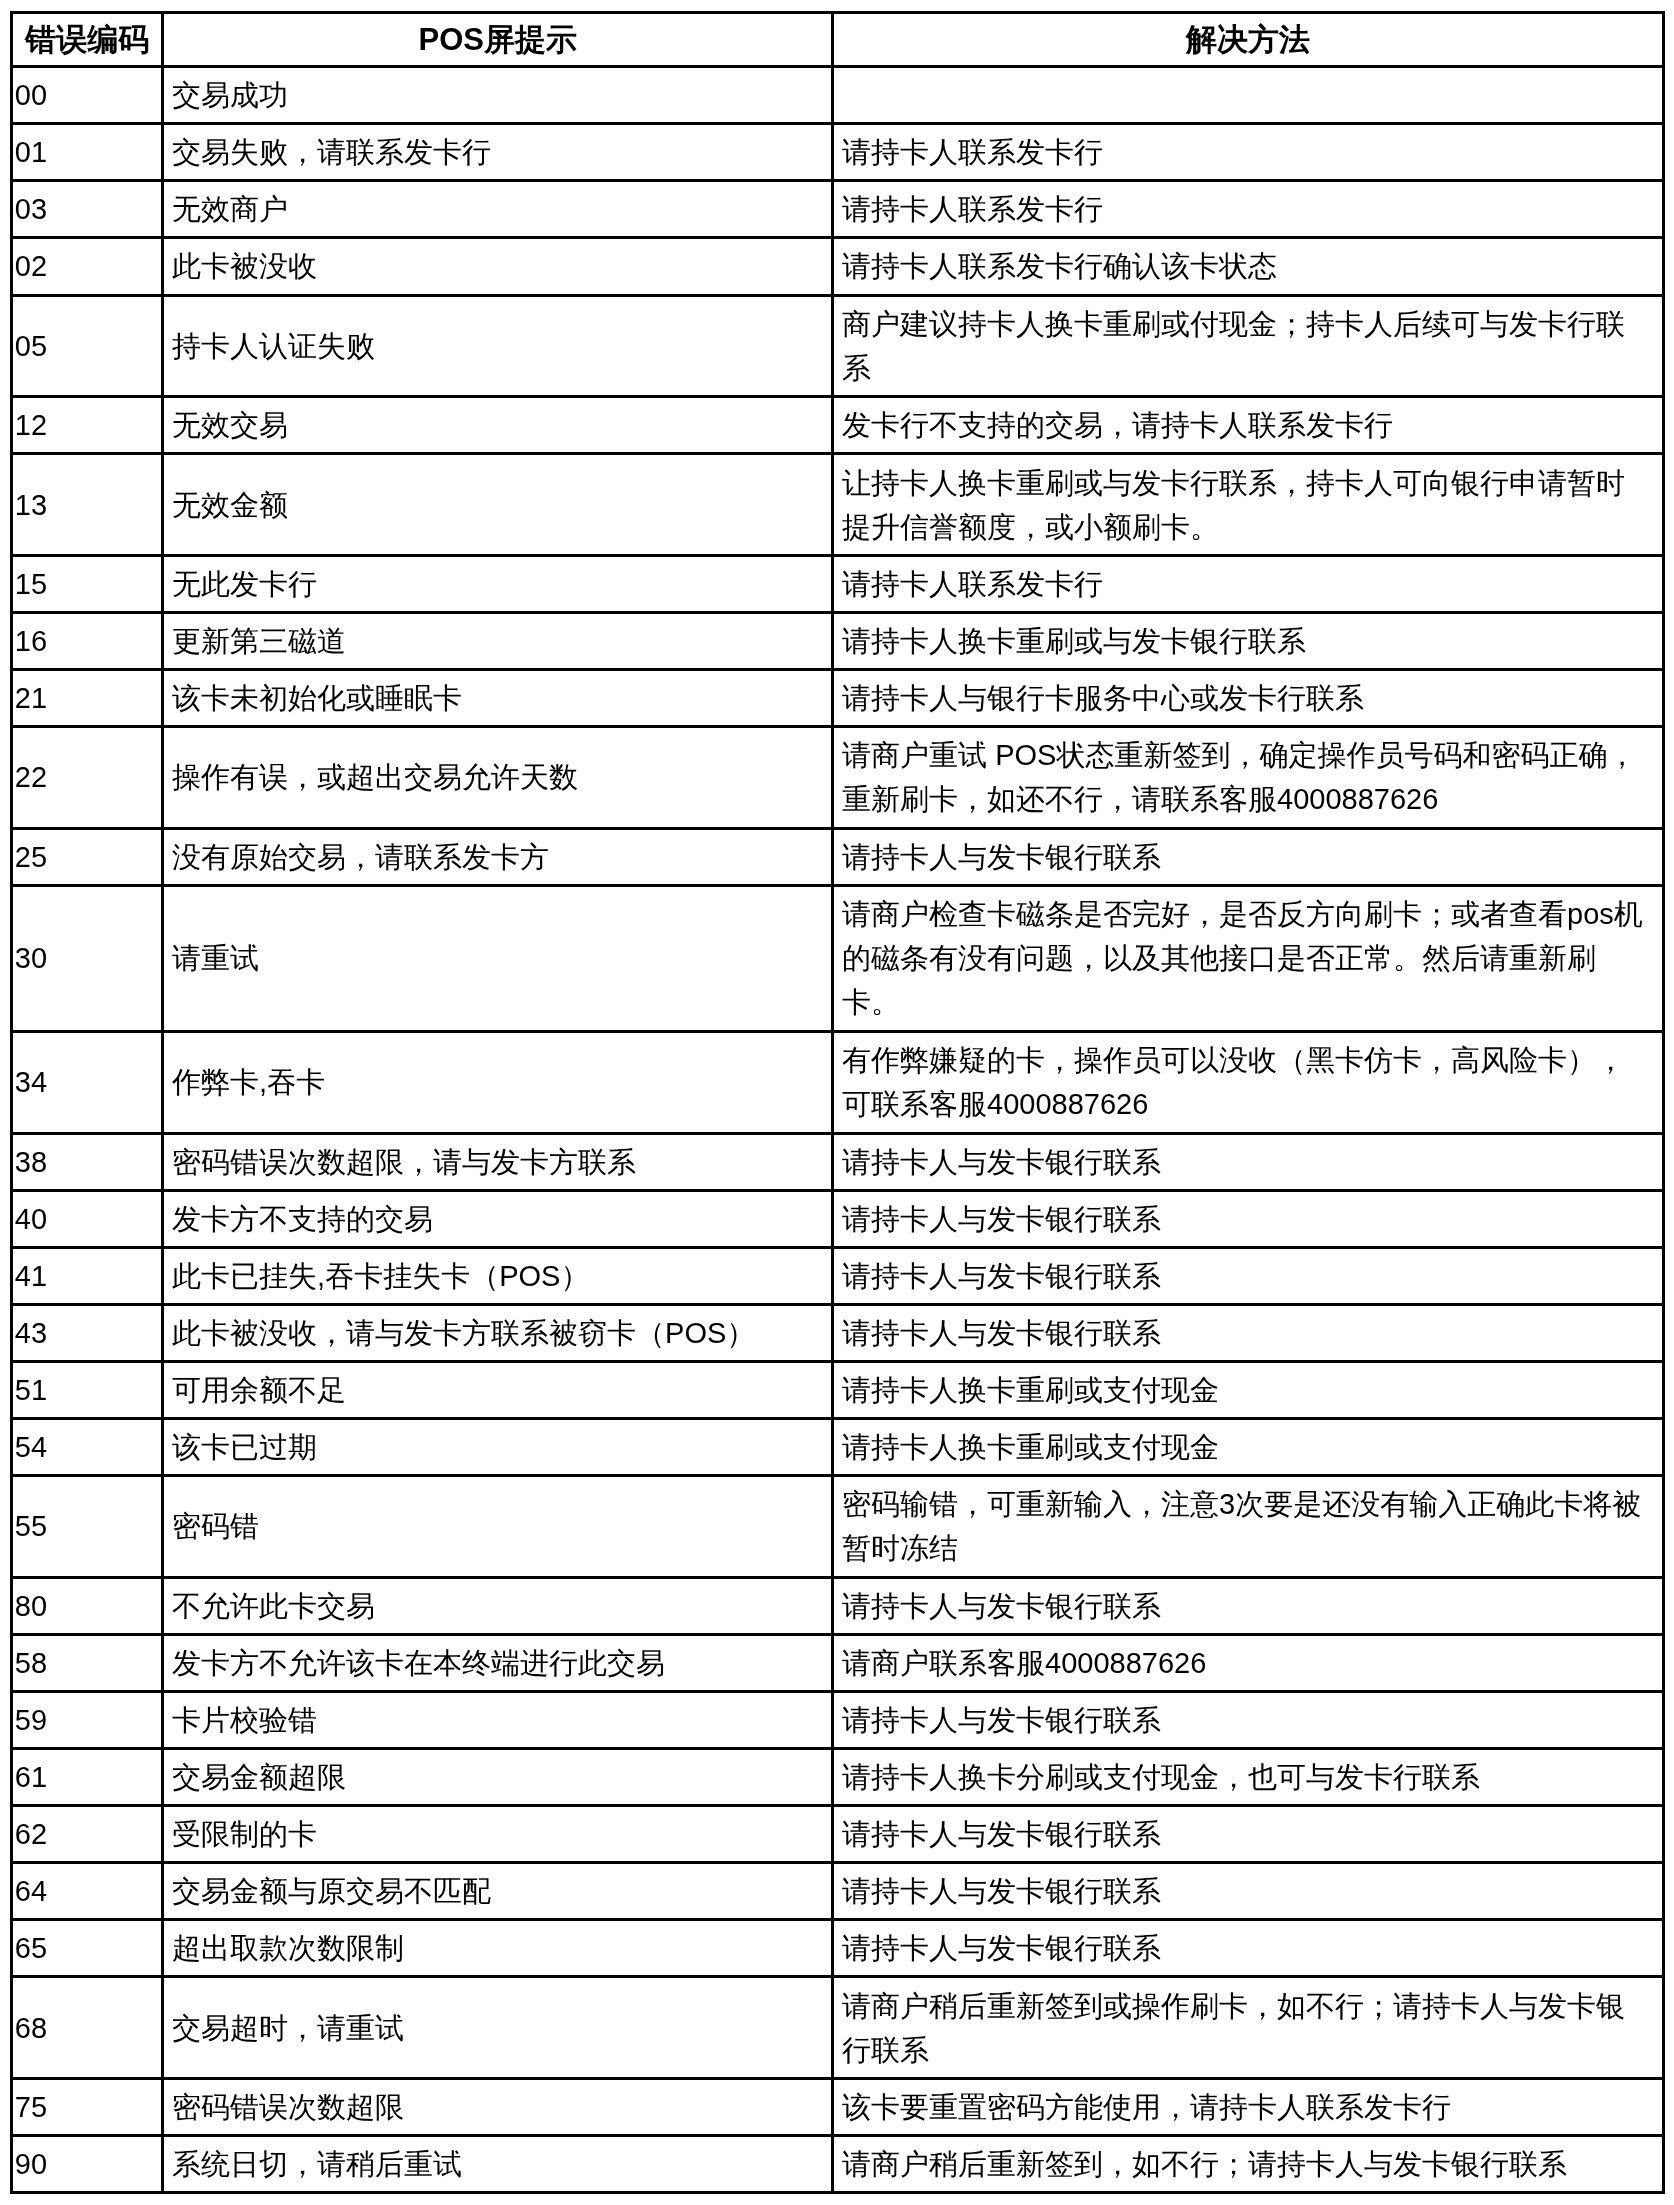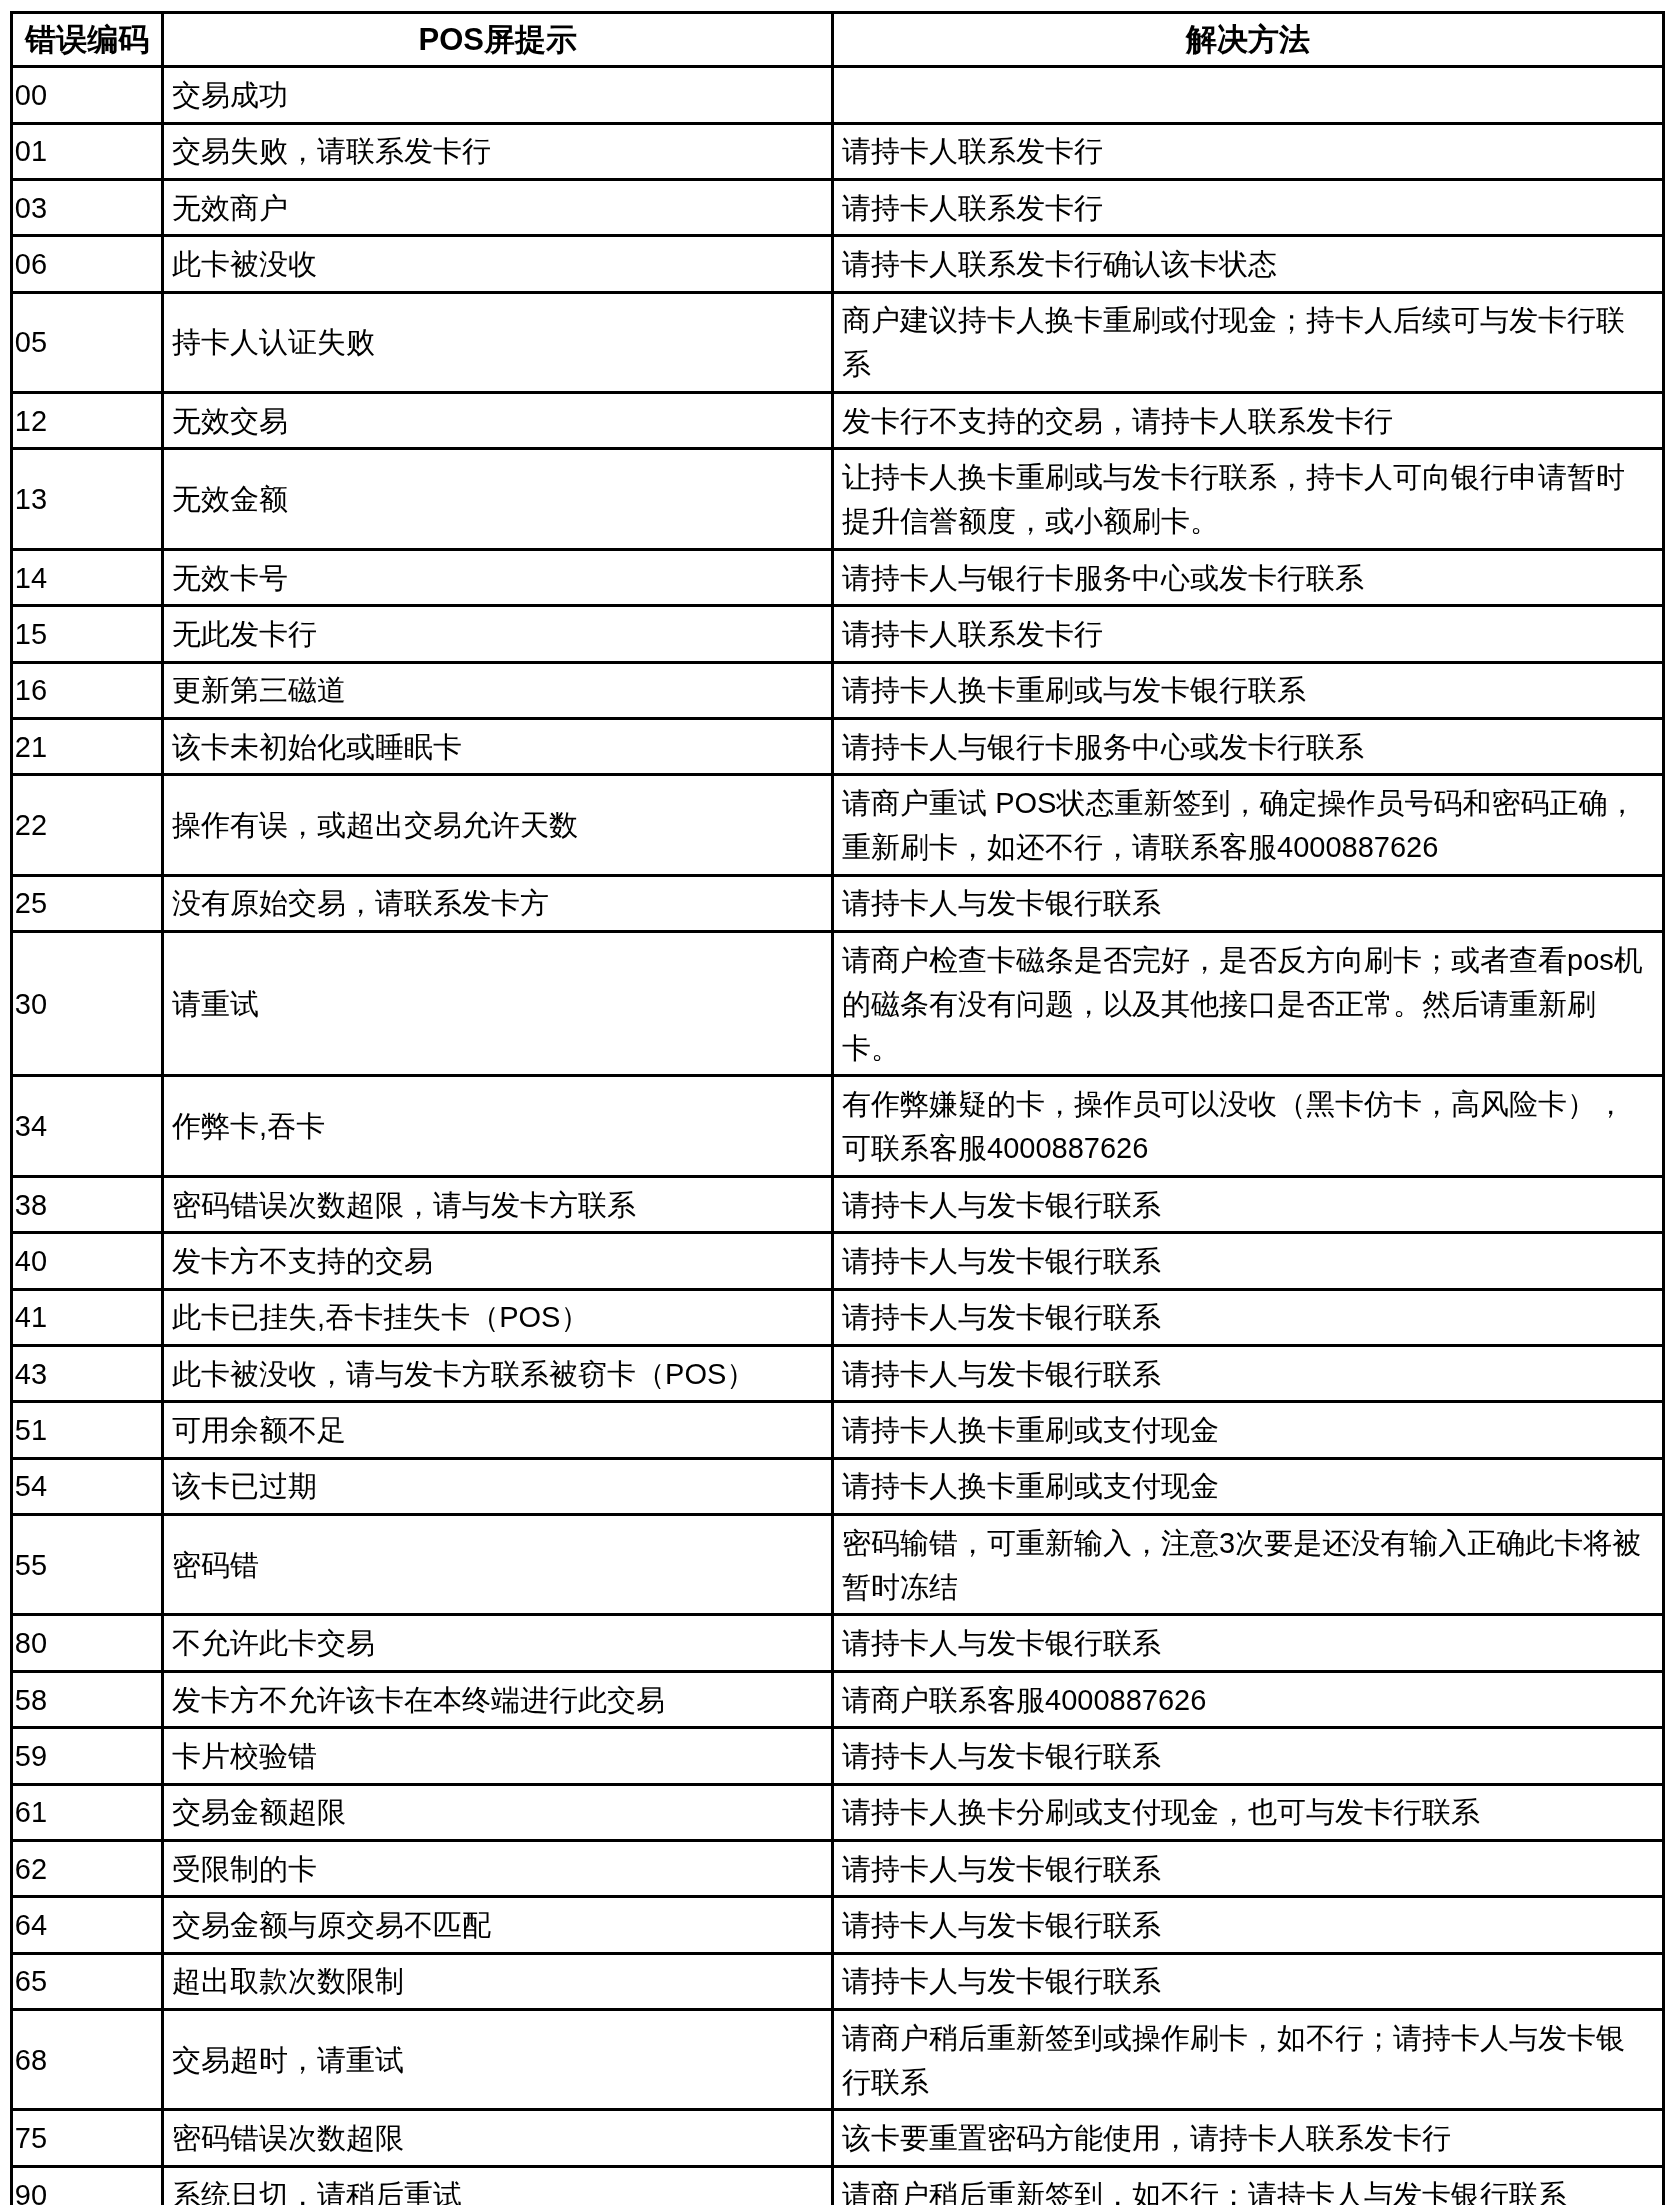--- a/index.html
+++ b/index.html
@@ -84,43 +84,38 @@
           <td class="code">01</td>
           <td class="text">交易失败，请联系发卡行</td>
           <td class="text">请持卡人联系发卡行</td>
         </tr>
         <tr>
           <td class="code">03</td>
           <td class="text">无效商户</td>
           <td class="text">请持卡人联系发卡行</td>
         </tr>
         <tr>
-          <td class="code">06</td>
+          <td class="code">02</td>
           <td class="text">此卡被没收</td>
           <td class="text">请持卡人联系发卡行确认该卡状态</td>
         </tr>
         <tr>
           <td class="code">05</td>
           <td class="text">持卡人认证失败</td>
           <td class="text">商户建议持卡人换卡重刷或付现金；持卡人后续可与发卡行联系</td>
         </tr>
         <tr>
           <td class="code">12</td>
           <td class="text">无效交易</td>
           <td class="text">发卡行不支持的交易，请持卡人联系发卡行</td>
         </tr>
         <tr>
           <td class="code">13</td>
           <td class="text">无效金额</td>
           <td class="text">让持卡人换卡重刷或与发卡行联系，持卡人可向银行申请暂时提升信誉额度，或小额刷卡。</td>
-        </tr>
-        <tr>
-          <td class="code">14</td>
-          <td class="text">无效卡号</td>
-          <td class="text">请持卡人与银行卡服务中心或发卡行联系</td>
         </tr>
         <tr>
           <td class="code">15</td>
           <td class="text">无此发卡行</td>
           <td class="text">请持卡人联系发卡行</td>
         </tr>
         <tr>
           <td class="code">16</td>
           <td class="text">更新第三磁道</td>
           <td class="text">请持卡人换卡重刷或与发卡银行联系</td>

